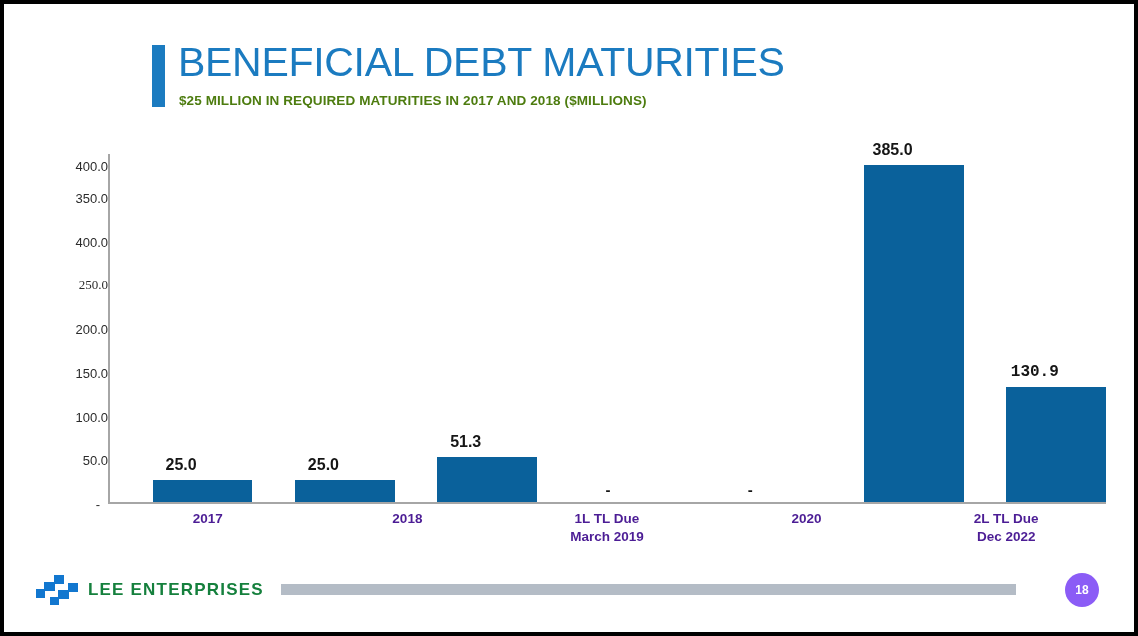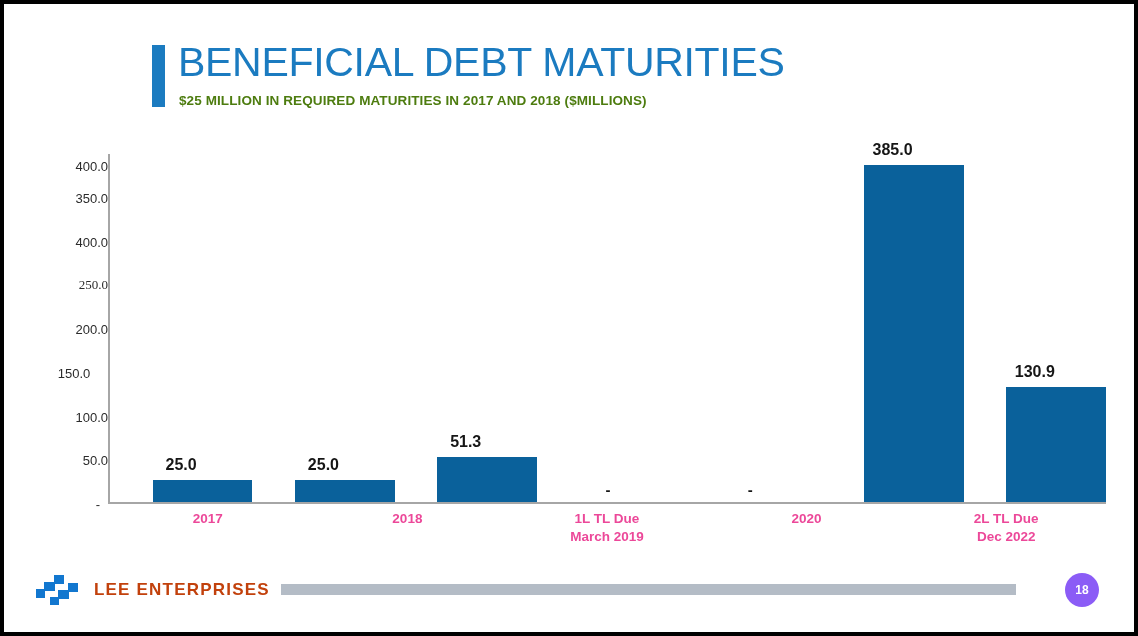--- a/index.html
+++ b/index.html
@@ -147,21 +147,21 @@
     top: 356px;
     width: 998px;
     display: flex;
   }
   .x-tick-label {
     flex: 1 1 0;
     text-align: center;
     font-size: 13.5px;
     line-height: 18px;
     font-weight: bold;
-    color: #ec4899;
+    color: #4c1d95;
   }
 
   
   #slide-footer {
     position: absolute;
     left: 0;
     bottom: 14px;
     width: 1138px;
     height: 52px;
   }
@@ -172,25 +172,25 @@
     display: flex;
     align-items: center;
     height: 36px;
   }
   #logo-mark {
     width: 52px;
     height: 34px;
     flex: none;
   }
   #brand-name {
-    margin-left: 8px;
+    margin-left: 2px;
     font-size: 17px;
     font-weight: bold;
     letter-spacing: 1.2px;
-    color: #c2410c;
+    color: #15803d;
     white-space: nowrap;
   }
   #footer-divider {
     position: absolute;
     left: 277px;
     top: 18px;
     width: 735px;
     height: 11px;
     background: #b4bcc6;
   }
@@ -222,21 +222,21 @@
   </div>
 
   <div id="chart-area">
 
     <div id="y-axis-labels">
         <div class="y-tick-label" style="top: 12px;">400.0</div>
         <div class="y-tick-label" style="top: 43.75px;">350.0</div>
         <div class="y-tick-label" style="top: 87.5px;">400.0</div>
         <div class="y-tick-label" style="top: 131.25px; font-family: Liberation Serif, serif;">250.0</div>
         <div class="y-tick-label" style="top: 175px;">200.0</div>
-        <div class="y-tick-label" style="top: 218.75px; text-align: center;">150.0</div>
+        <div class="y-tick-label" style="top: 218.75px;">150.0</div>
         <div class="y-tick-label" style="top: 262.5px;">100.0</div>
         <div class="y-tick-label" style="top: 306.25px;">50.0</div>
         <div class="y-tick-label" style="top: 350px; padding-right: 8px;">-</div>
       </div>
 
     <div id="plot-area">
       <div id="bars-row">
           <div class="bar-slot">
             <div class="bar-value-label" style="bottom: 27.875px;">25.0</div>
             <div class="bar-rect" style="height: 21.875px; background: rgb(10, 97, 155);"></div>
@@ -255,21 +255,21 @@
           </div>
           <div class="bar-slot">
             <div class="bar-value-label" style="bottom: 4px; font-size: 15px;">-</div>
             <div class="bar-rect zero" style="height: 0px; background: transparent;"></div>
           </div>
           <div class="bar-slot">
             <div class="bar-value-label" style="bottom: 342.875px;">385.0</div>
             <div class="bar-rect" style="height: 336.875px; background: rgb(10, 97, 155);"></div>
           </div>
           <div class="bar-slot">
-            <div class="bar-value-label" style="bottom: 120.537px;">130.9</div>
+            <div class="bar-value-label" style="bottom: 120.537px; font-family: Liberation Mono, monospace;">130.9</div>
             <div class="bar-rect" style="height: 114.537px; background: rgb(10, 97, 155);"></div>
           </div>
         </div>
     </div>
 
     <div id="x-axis-labels">
         <div class="x-tick-label">2017</div>
         <div class="x-tick-label">2018</div>
         <div class="x-tick-label">1L TL Due<br>March 2019</div>
         <div class="x-tick-label">2020</div>

